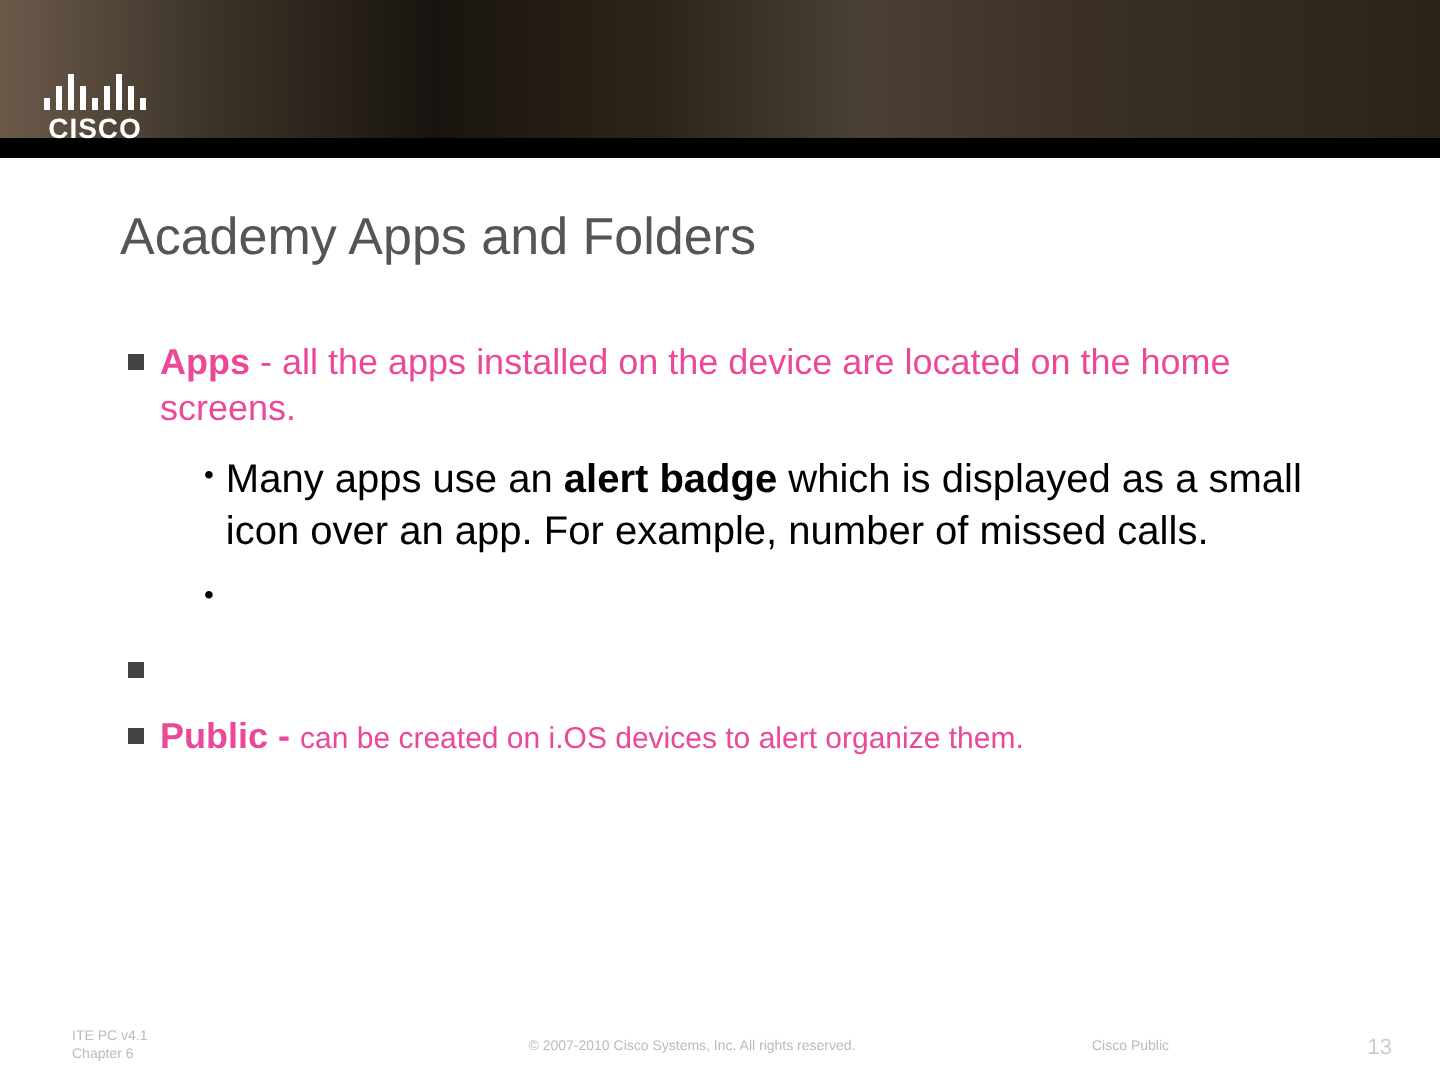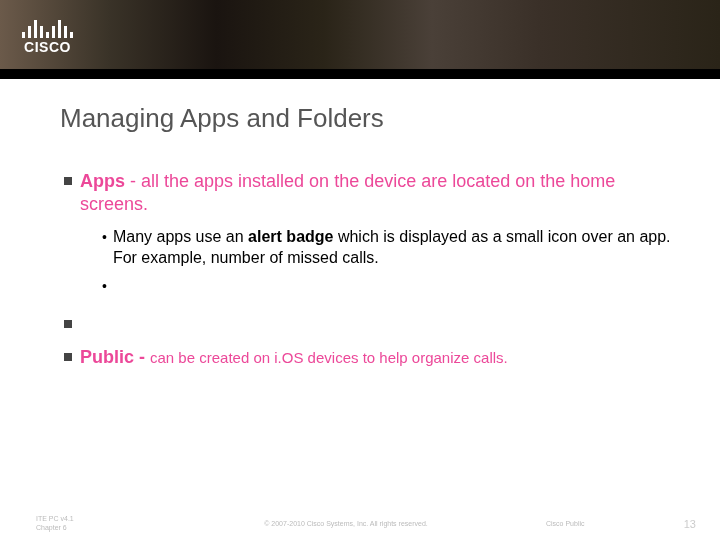--- a/index.html
+++ b/index.html
@@ -10,21 +10,21 @@
     background: #fff;
     position: relative;
     overflow: hidden;
   }
   .banner {
     width: 100%;
     height: 72px;
     background: linear-gradient(90deg, #6b5a4a 0%, #3a3328 15%, #1a1410 30%, #2a2418 45%, #4a4038 60%, #3a3028 75%, #2a2418 100%);
     position: relative;
     display: flex;
-    align-items: center;
+    align-items: flex-end;
     justify-content: space-between;
     overflow: hidden;
   }
   .banner::before {
     content: "";
     position: absolute;
     left: 0; right: 0; bottom: 0;
     height: 3px;
     background: #000;
   }
@@ -110,21 +110,21 @@
     margin-left: 42px;
     margin-bottom: 8px;
   }
   .dot {
     font-size: 14px;
     line-height: 1.2;
     flex-shrink: 0;
     margin-top: 2px;
   }
   .lvl2-text {
-    font-size: 16px;
+    font-size: 20px;
     line-height: 1.3;
     color: #000;
   }
   .bold { font-weight: bold; }
   .footer {
     position: absolute;
     bottom: 8px;
     left: 12px;
     right: 0;
     display: flex;
@@ -154,21 +154,21 @@
       <div class="bar h3"></div>
         <div class="bar h2"></div>
         <div class="bar h1"></div>
     </div>
     <div class="cisco-text">CISCO</div>
   </div>
 </div>
 <div class="underbar"></div>
 
 <div class="content">
-  <h1 class="title">Managing Apps and Folders</h1>
+  <h1 class="title">Academy Apps and Folders</h1>
 
   <div class="lvl1">
     <div class="sq"></div>
     <div class="lvl1-text">
       <span class="bold">Apps</span><span> - all the apps installed on the device are located on the home screens.</span>
     </div>
   </div>
 
   <div class="lvl2">
     <div class="dot">•</div>
@@ -181,21 +181,21 @@
     <div class="dot">•</div>
   </div>
 
   <div class="lvl1 lvl1-small gap-lg">
     <div class="sq"></div>
   </div>
 
   <div class="lvl1 lvl1-small gap-lg">
     <div class="sq"></div>
     <div class="lvl1-text">
-      <span class="bold">Public - </span><span class="tail">can be created on i.OS devices to help organize calls.</span>
+      <span class="bold">Public - </span><span class="tail">can be created on i.OS devices to alert organize them.</span>
     </div>
   </div>
 </div>
 
 <div class="footer">
   <div class="foot-left">
     <div>ITE PC v4.1</div>
     <div>Chapter 6</div>
   </div>
   <div class="foot-center">© 2007-2010 Cisco Systems, Inc. All rights reserved.</div>

